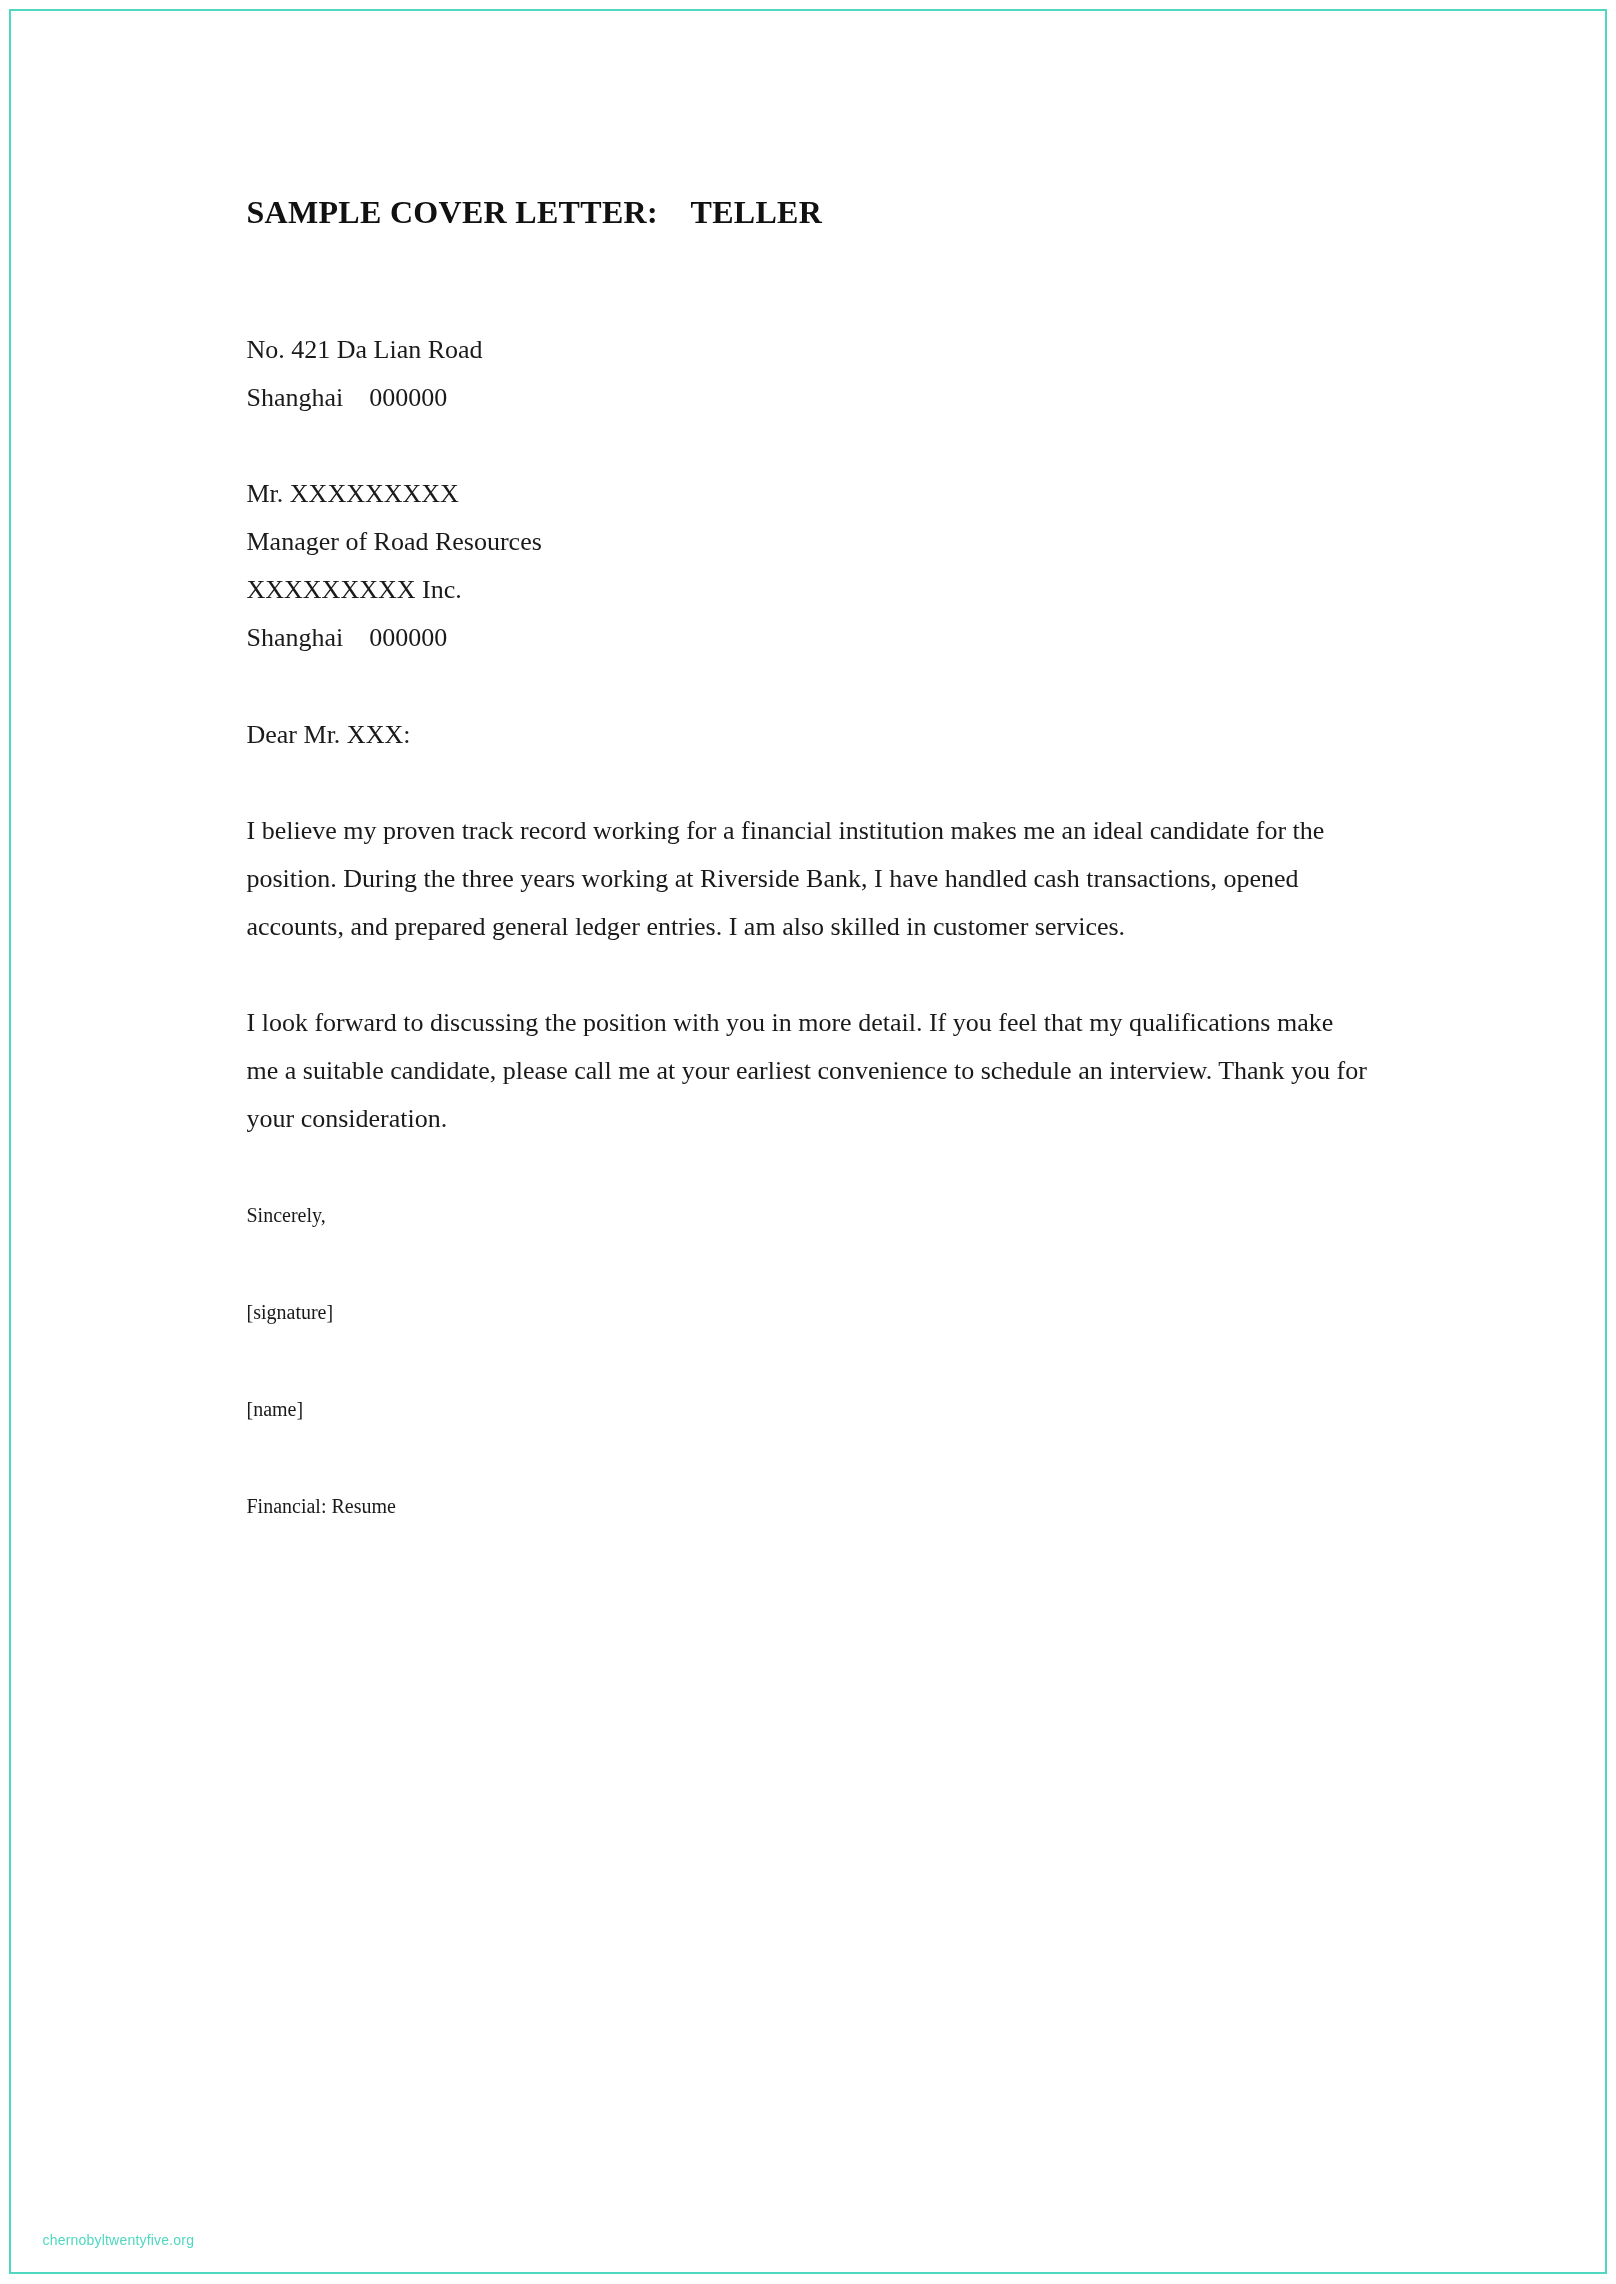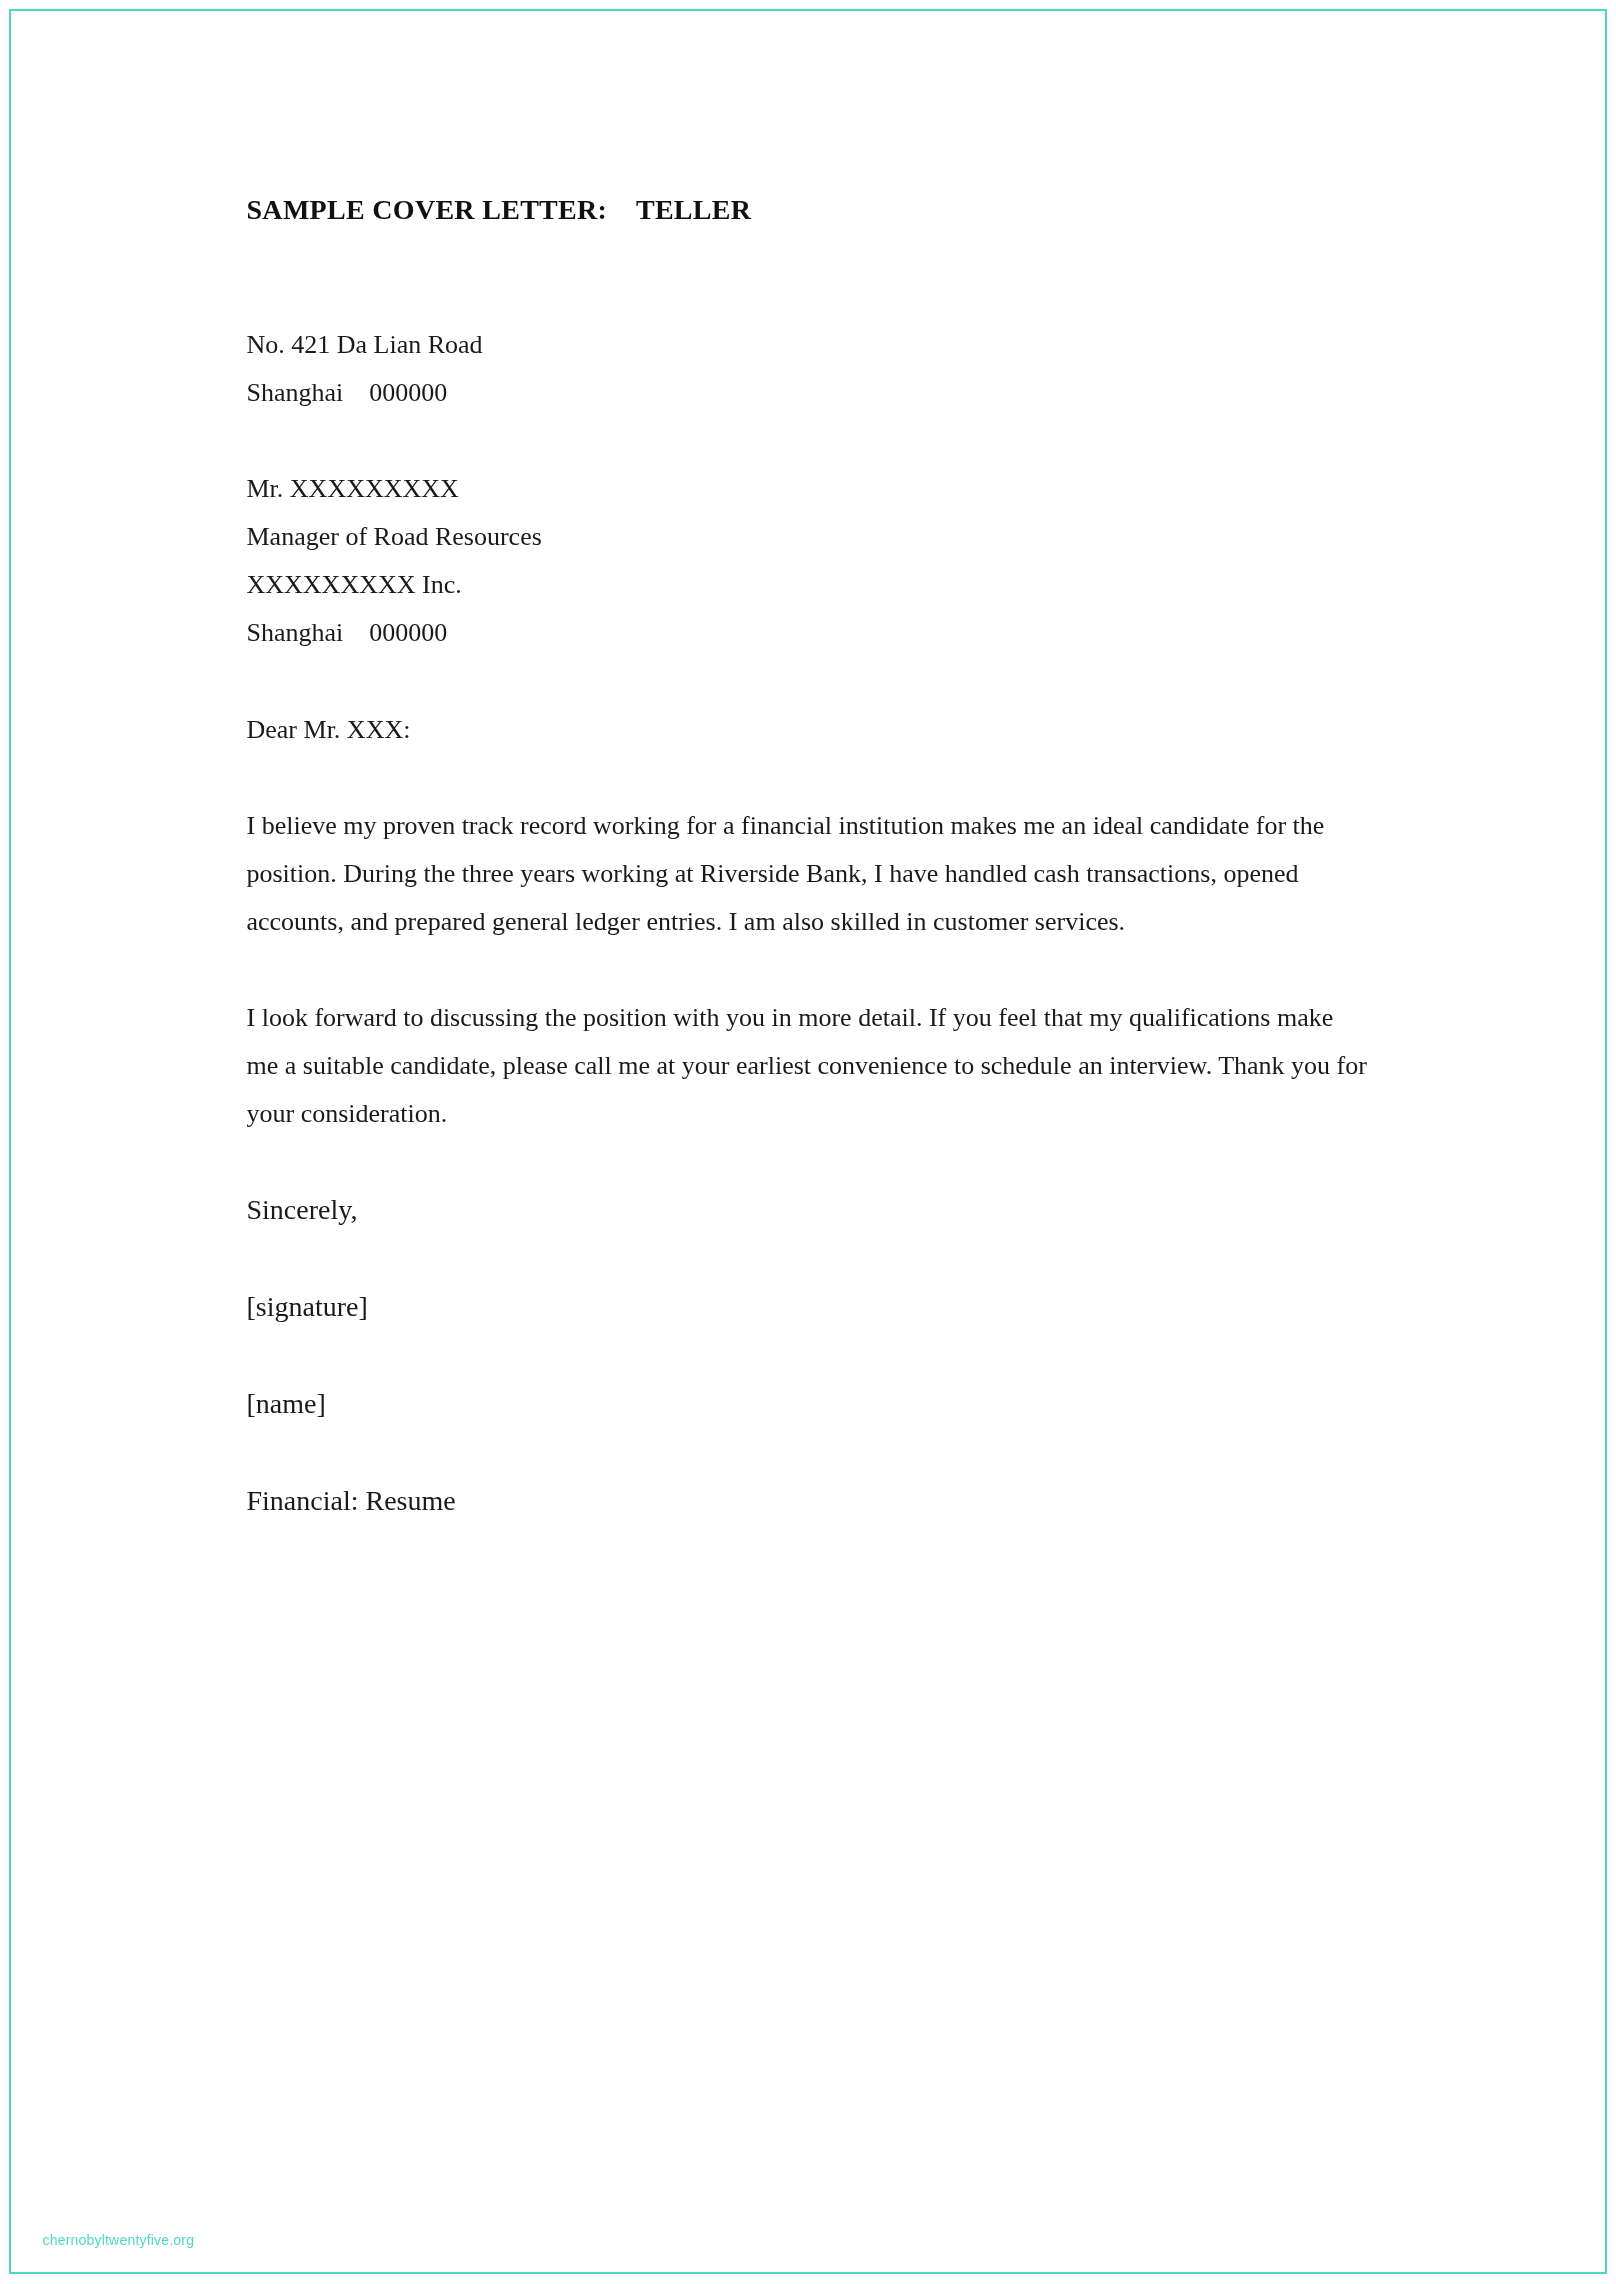--- a/index.html
+++ b/index.html
@@ -30,21 +30,21 @@
   .letter {
     position: absolute;
     left: 236px;
     top: 183px;
     width: 1131px;
   }
 
   .doc-title {
     font-family: "Liberation Serif", serif;
     font-weight: bold;
-    font-size: 28px;
+    font-size: 32px;
     letter-spacing: 0.3px;
     color: #111111;
     margin: 0 0 0 0;
     white-space: pre;
   }
 
   .block {
     margin-top: 0;
   }
 
@@ -64,21 +64,21 @@
     margin: 0;
     text-align: left;
     max-width: 1123px;
   }
 
   .para + .para {
     margin-top: 48px;
   }
 
   .closing-line {
-    font-size: 28px;
+    font-size: 20px;
     line-height: 48px;
     color: #1a1a1a;
     margin: 0;
     white-space: pre;
   }
 
   .gap-56 { height: 48px; }
   .gap-58 { height: 49px; }
 
   .watermark {

